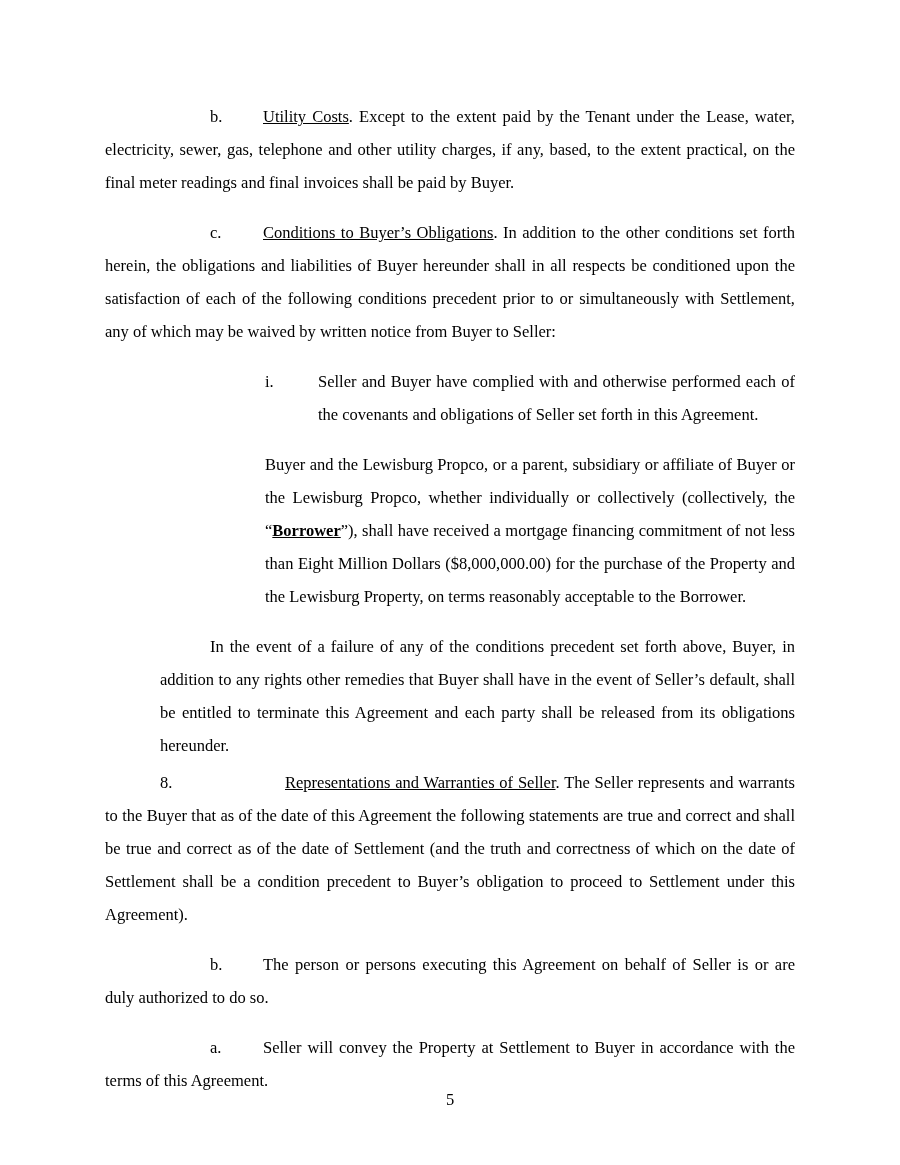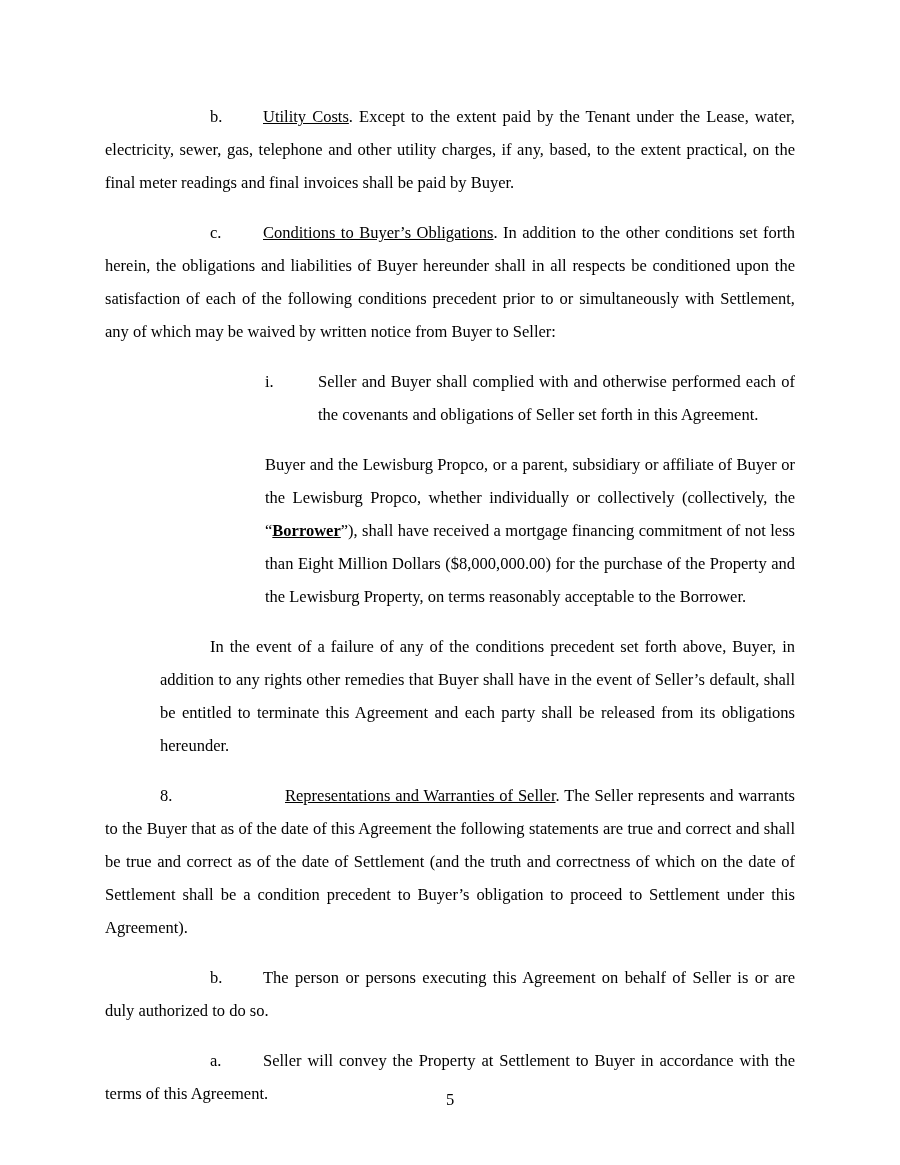--- a/index.html
+++ b/index.html
@@ -40,21 +40,21 @@
     flex-shrink: 0;
   }
   .item-body {
     flex: 1;
     text-align: justify;
   }
   .indent-para {
     margin-left: 55px;
     text-indent: 50px;
     text-align: justify;
-    margin-bottom: 17px;
+    margin-bottom: 4px;
   }
   .footer {
     position: absolute;
     top: 1083px;
     left: 0;
     right: 0;
     text-align: center;
     font-size: 16.5px;
   }
 </style>
@@ -62,21 +62,21 @@
 <body>
 
 <div class="page">
 
   <p class="para"><span class="tab t105"></span><span class="label w53">b.</span><span class="u">Utility Costs</span><span>. Except to the extent paid by the Tenant under the Lease, water, electricity, sewer, gas, telephone and other utility charges, if any, based, to the extent practical, on the final meter readings and final invoices shall be paid by Buyer.</span></p>
 
   <p class="para"><span class="tab t105"></span><span class="label w53">c.</span><span class="u">Conditions to Buyer’s Obligations</span><span>. In addition to the other conditions set forth herein, the obligations and liabilities of Buyer hereunder shall in all respects be conditioned upon the satisfaction of each of the following conditions precedent prior to or simultaneously with Settlement, any of which may be waived by written notice from Buyer to Seller:</span></p>
 
   <div class="list-item">
     <span class="num">i.</span>
-    <div class="item-body">Seller and Buyer shall complied with and otherwise performed each of the covenants and obligations of Seller set forth in this Agreement.</div>
+    <div class="item-body">Seller and Buyer have complied with and otherwise performed each of the covenants and obligations of Seller set forth in this Agreement.</div>
   </div>
 
   <div class="list-item">
     <div class="item-body"><span>Buyer and the Lewisburg Propco, or a parent, subsidiary or affiliate of Buyer or the Lewisburg Propco, whether individually or collectively (collectively, the “</span><span class="b">Borrower</span><span>”), shall have received a mortgage financing commitment of not less than Eight Million Dollars ($8,000,000.00) for the purchase of the Property and the Lewisburg Property, on terms reasonably acceptable to the Borrower.</span></div>
   </div>
 
 
 
   <p class="indent-para">In the event of a failure of any of the conditions precedent set forth above, Buyer, in addition to any rights other remedies that Buyer shall have in the event of Seller’s default, shall be entitled to terminate this Agreement and each party shall be released from its obligations hereunder.</p>
 

